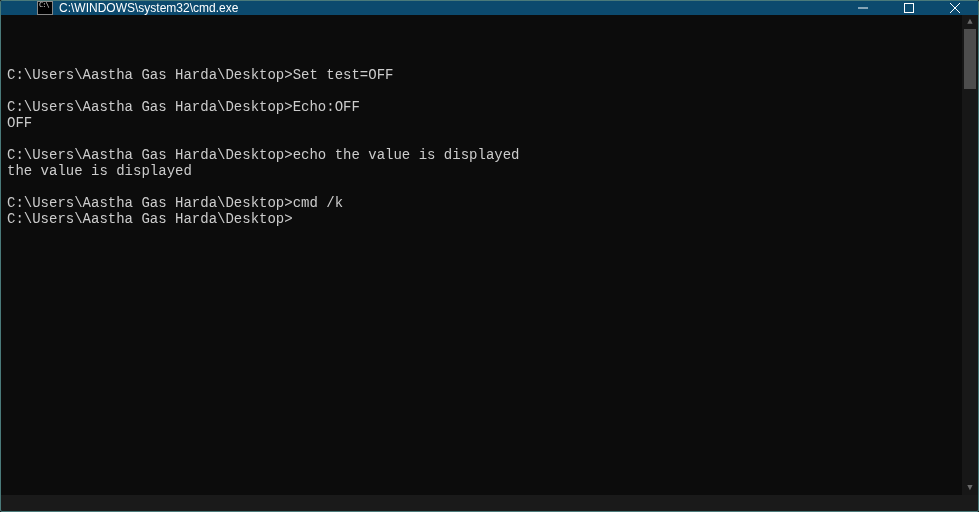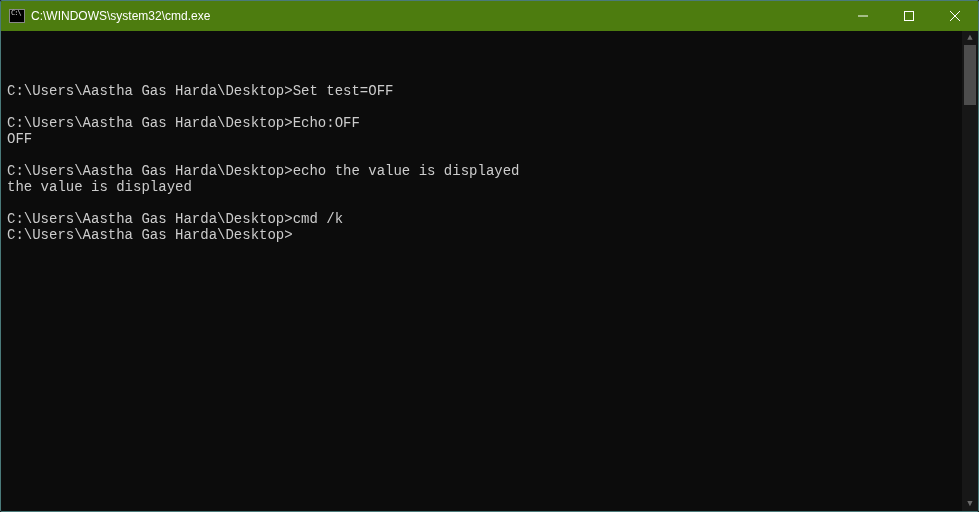--- a/index.html
+++ b/index.html
@@ -6,27 +6,28 @@
     body {
       background: #1a1a1a;
       width: 979px;
       height: 512px;
       font-family: Consolas, 'Courier New', monospace;
       overflow: hidden;
       border: 1px solid #4a7a7a;
       border-radius: 2px;
     }
     .titlebar {
-      background: #4d7c0f;
-      height: 30px;
+      background: #0c4a6e;
+      height: 14px;
       display: flex;
       align-items: center;
       color: #fff;
       font-family: 'Segoe UI', Tahoma, sans-serif;
       font-size: 12px;
+      padding-left: 28px;
     }
     .titlebar-icon {
       width: 16px;
       height: 16px;
       margin-left: 8px;
       margin-right: 6px;
       display: inline-flex;
       align-items: center;
       justify-content: center;
     }

